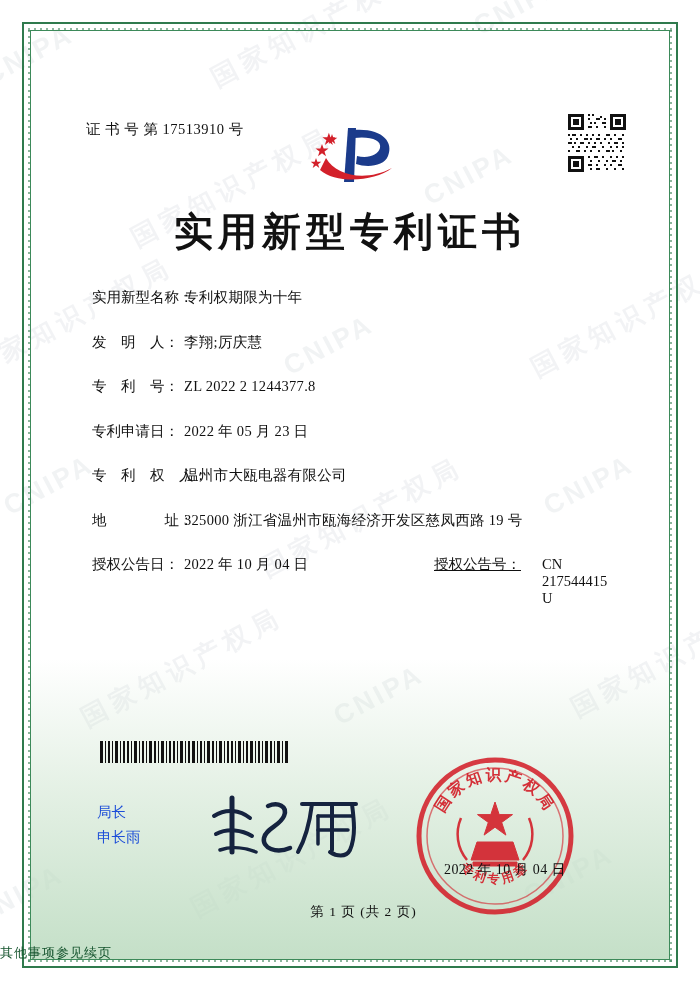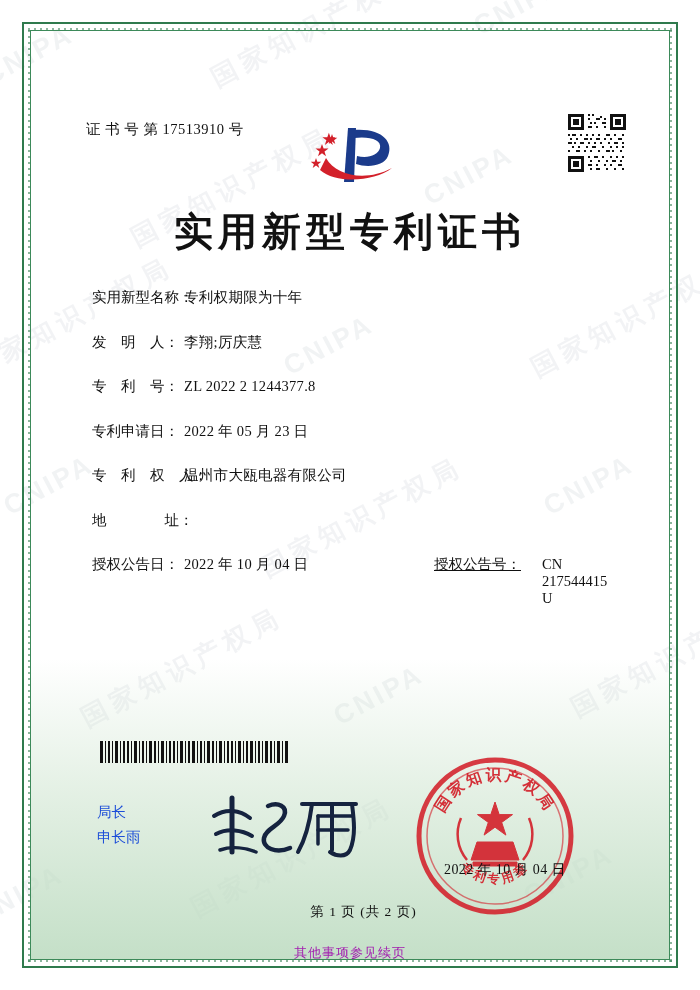--- a/index.html
+++ b/index.html
@@ -245,23 +245,23 @@
     color: #111;
     letter-spacing: 1px;
     padding-left: 27px;
   }
 
   .footer-note {
     position: absolute;
     left: 0;
     right: 0;
     top: 944px;
-    text-align: center;
+    text-align: left;
     font-size: 13px;
-    color: #a21caf;
+    color: #14532d;
     letter-spacing: 1px;
   }
 </style>
 </head>
 <body>
 
 <div class="page">
 
   <div class="watermark-layer">
     <div class="wm" style="left:-20px; top:40px;">CNIPA</div>
@@ -414,20 +414,21 @@
       <div class="field-row">
         <div class="field-label">专利申请日：</div>
         <div class="field-value">2022 年 05 月 23 日</div>
       </div>
       <div class="field-row">
         <div class="field-label">专　利　权　人：</div>
         <div class="field-value">温州市大瓯电器有限公司</div>
       </div>
       <div class="field-row">
         <div class="field-label">地　　　　址：</div>
+        <div class="field-value">325000 浙江省温州市瓯海经济开发区慈凤西路 19 号</div>
       </div>
       <div class="field-row dual">
         <div class="field-label">授权公告日：</div>
         <div class="field-value">2022 年 10 月 04 日</div>
         <div class="field-label2">授权公告号：</div>
         <div class="field-value2">CN 217544415 U</div>
       </div>
     </div>
 
 

